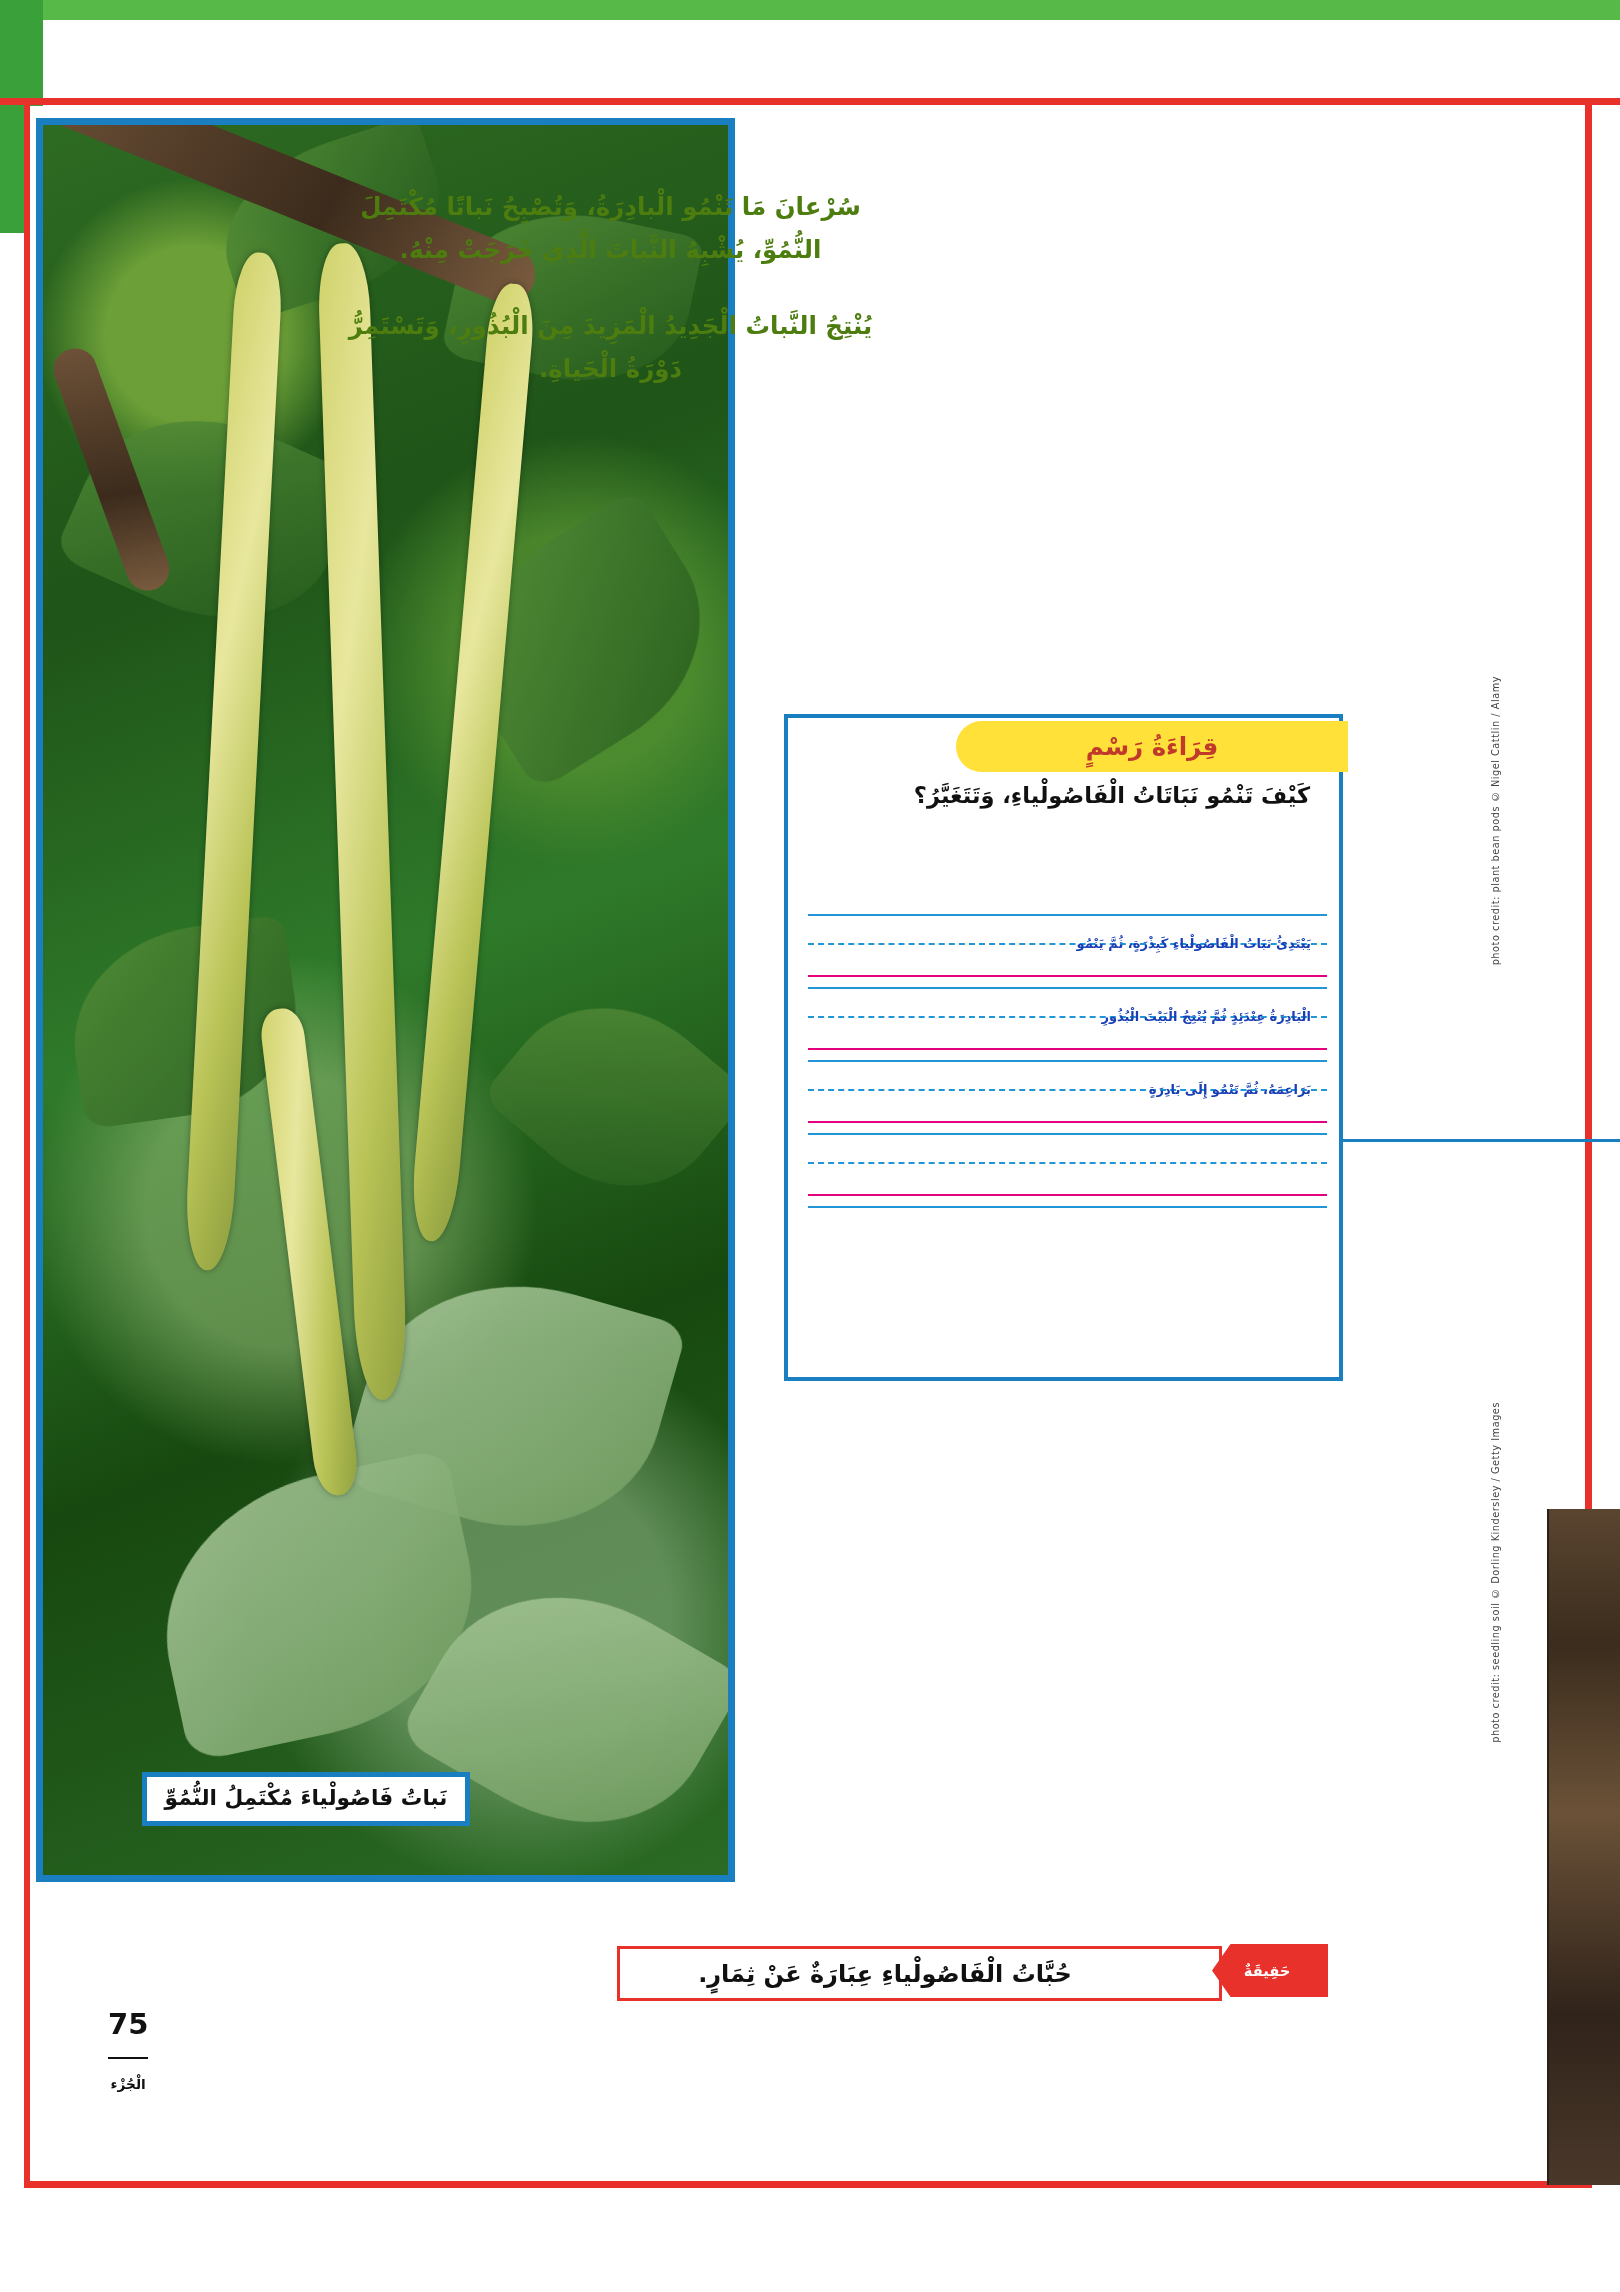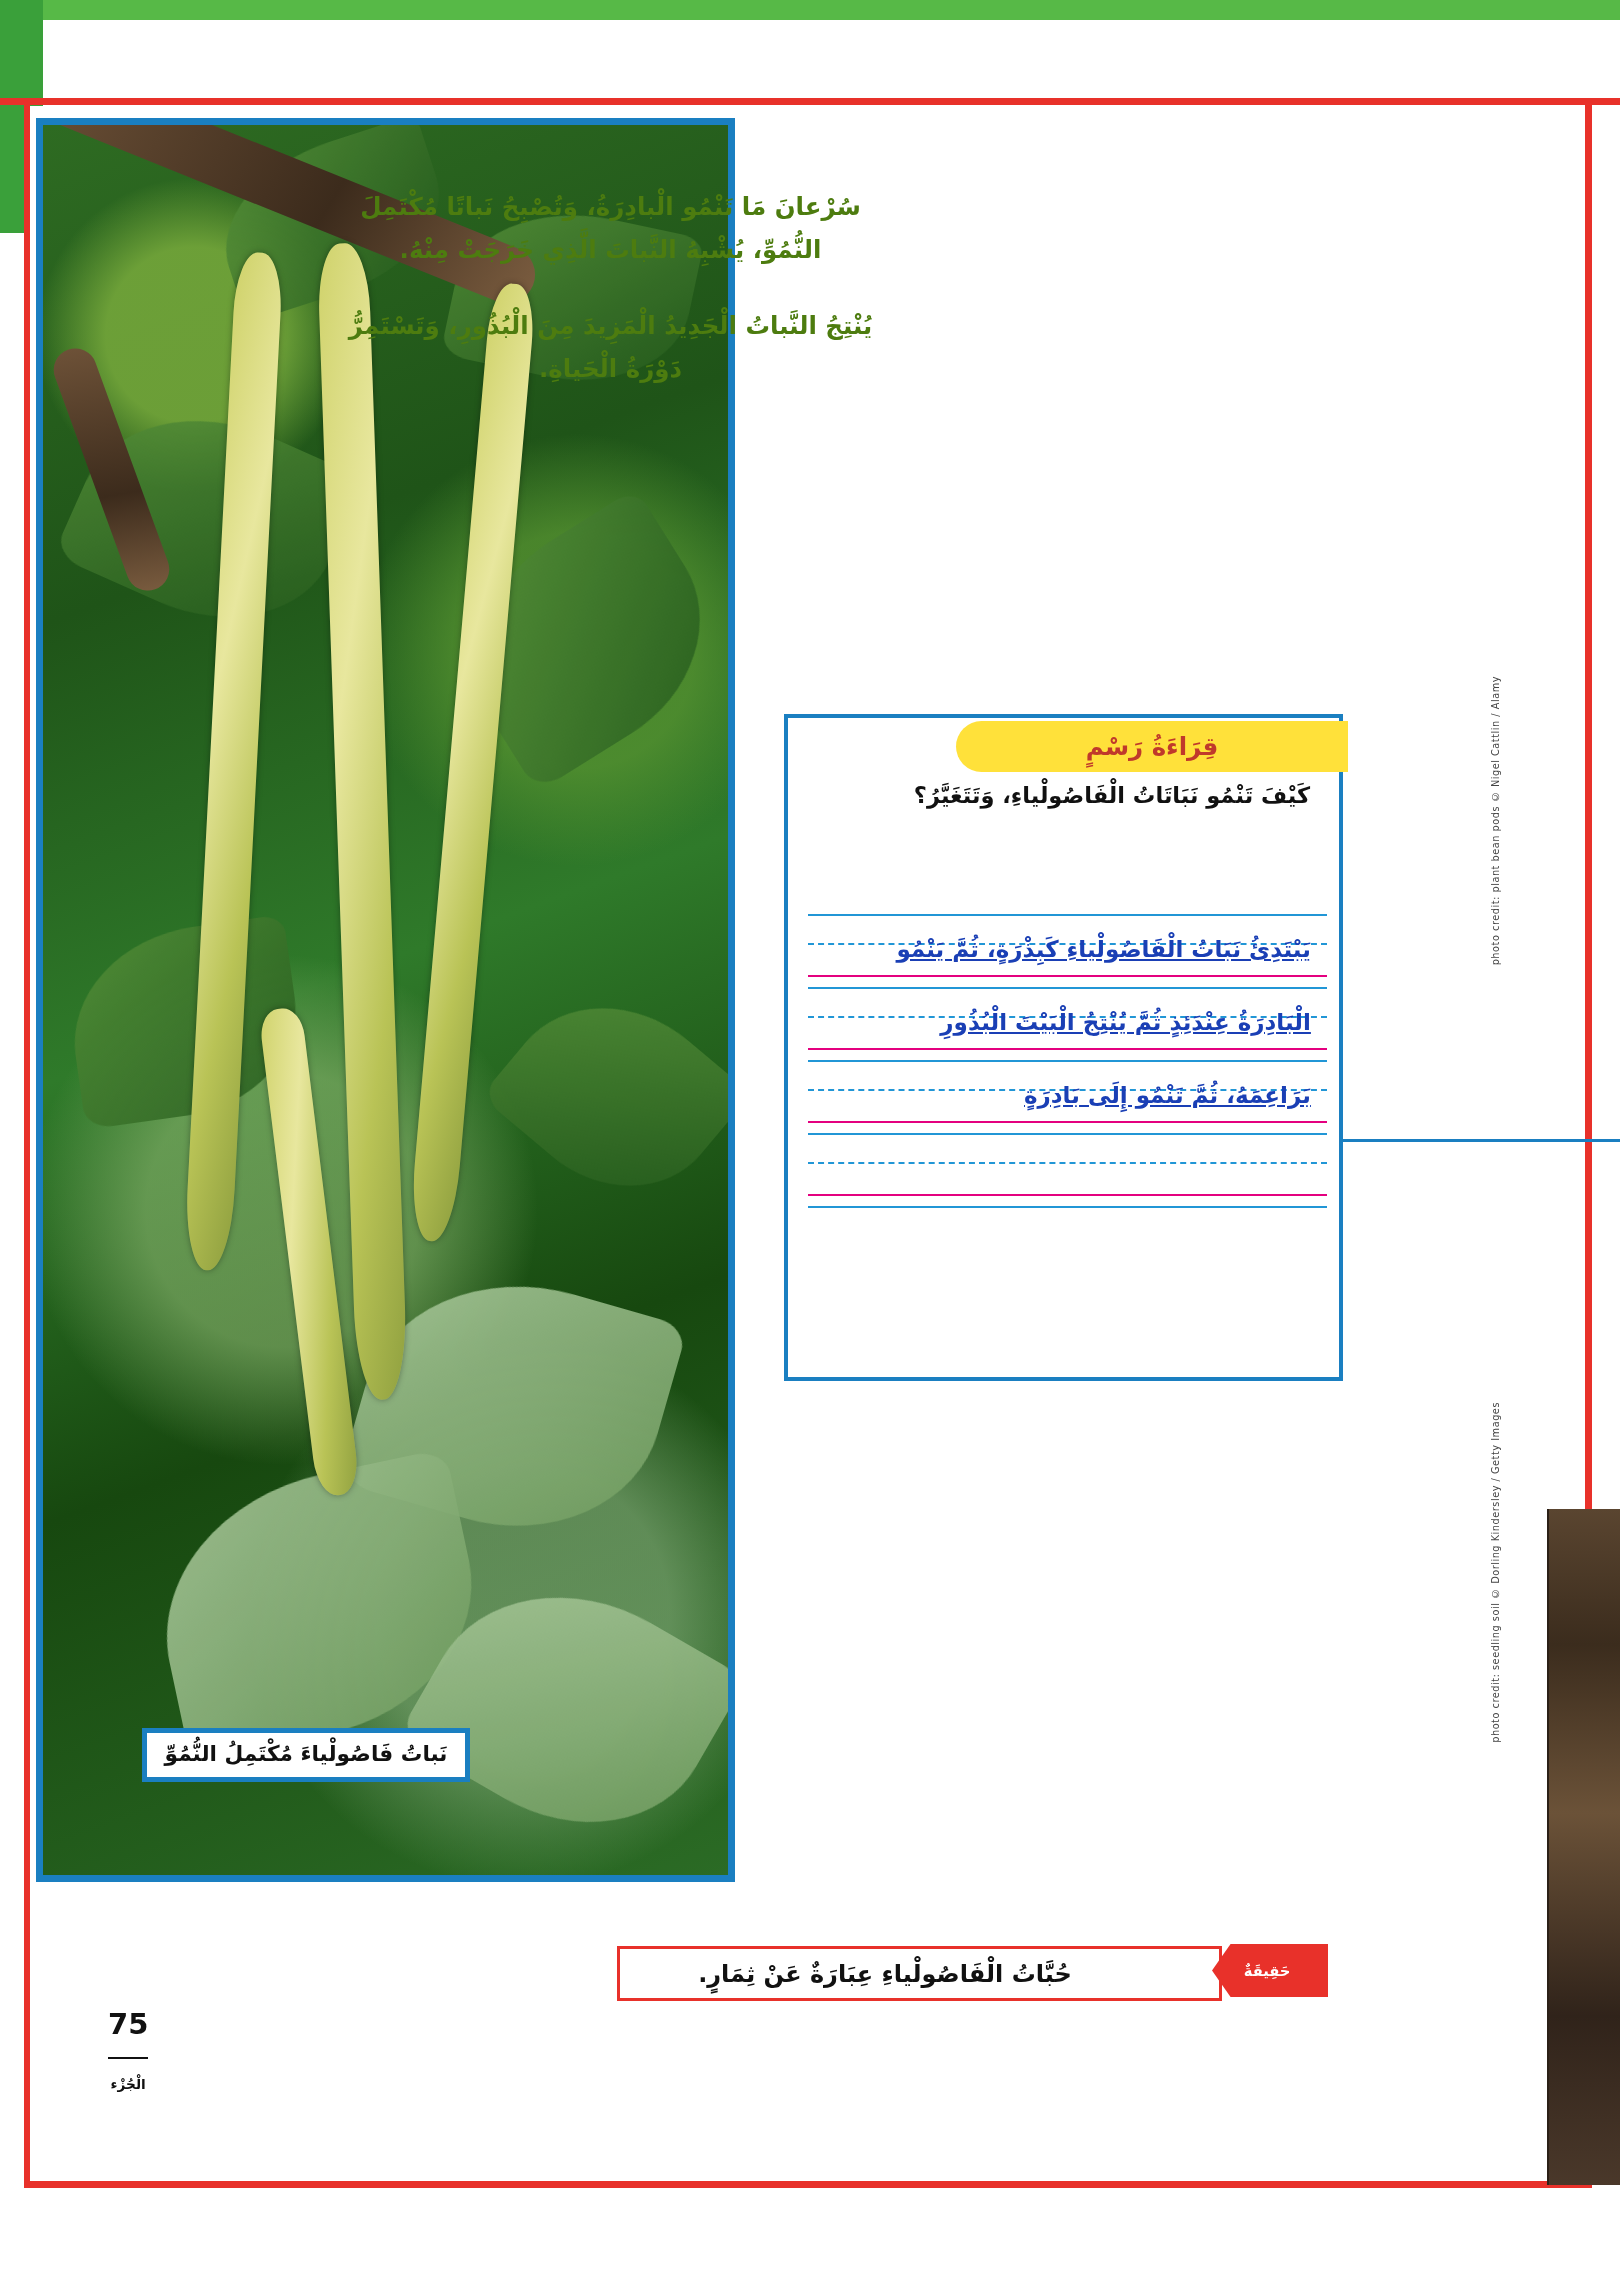--- a/index.html
+++ b/index.html
@@ -121,21 +121,21 @@
     border-radius: 39px;
   }
   .pod {
     position: absolute;
     border-radius: 45% 45% 48% 48% / 6% 6% 8% 8%;
     background: linear-gradient(100deg, #cfd26a 0%, #e8e79e 35%, #b9c356 70%, #8fa03f 100%);
     box-shadow: 0 0 5.9px rgba(0,0,0,0.35);
   }
   .photo-caption {
     position: absolute;
-    left: 142px; top: 1728px;
+    left: 142px; top: 1772px;
     padding: 7.8px 17.6px 9.8px 17.6px;
     background: #ffffff;
     border: 5.9px solid #1a7fc1;
     font-size: 21.6px;
     font-weight: bold;
     color: #111111;
     white-space: nowrap;
     line-height: 1.2;
   }
 
@@ -200,25 +200,24 @@
   .ln {
     position: absolute;
     left: 0; width: 519px; height: 0;
   }
   .ln.solid-blue { border-top: 2px solid #2196d6; top: 0; }
   .ln.dashed-blue { border-top: 2px dashed #2196d6; top: 29px; }
   .ln.solid-pink { border-top: 2.9px solid #e4007f; top: 61px; }
   .hand {
     position: absolute;
     right: 15.7px; top: 21.6px;
-    font-size: 23px;
+    font-size: 13px;
     font-weight: bold;
     color: #1a3fb5;
     white-space: nowrap;
-    text-decoration: underline;
     text-decoration-color: #1a3fb5;
     margin-left: 16px;
   }
 
   
   .connector {
     position: absolute;
     left: 1341px; top: 1139px;
     width: 279px; height: 2.9px;
     background: #1a7fc1;

